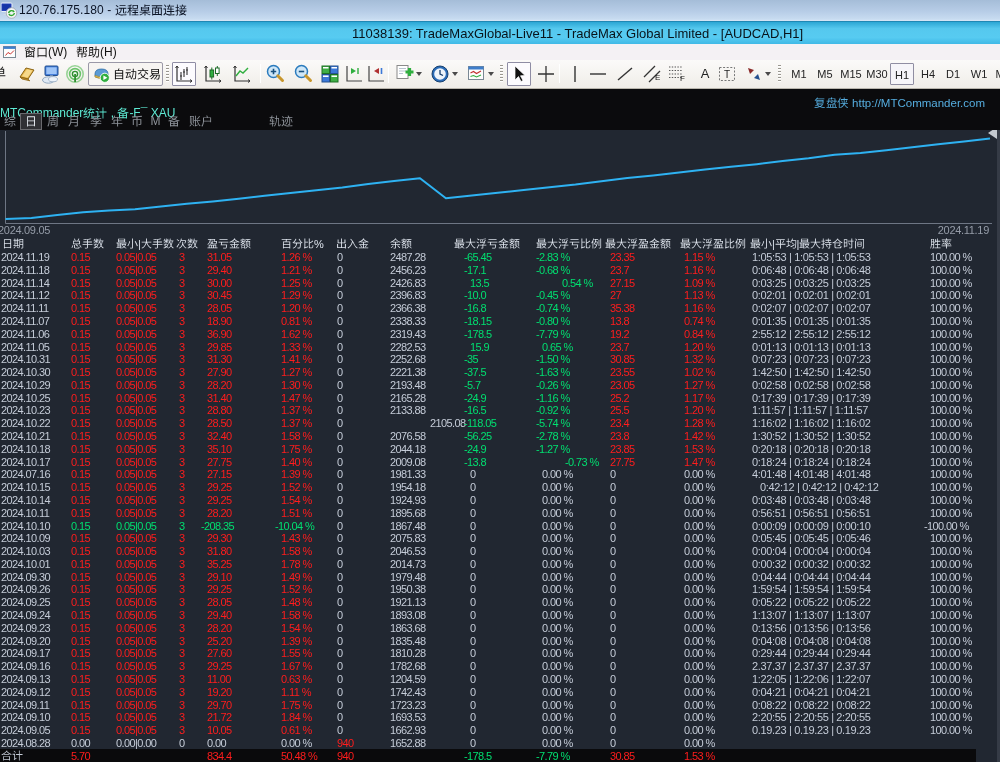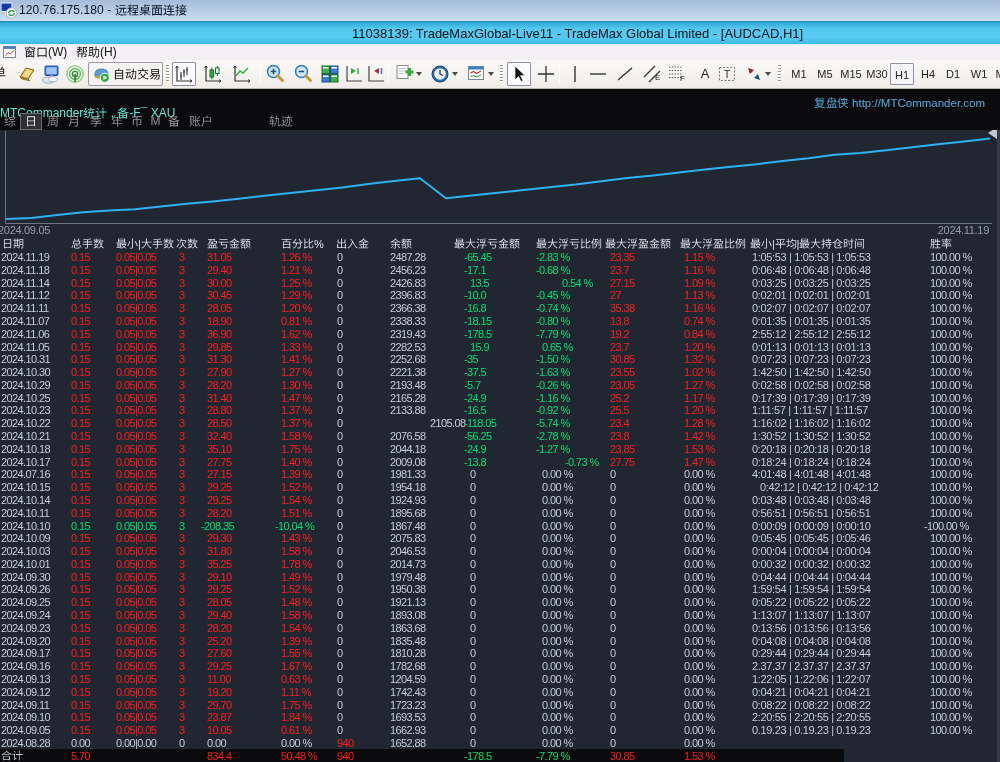--- a/index.html
+++ b/index.html
@@ -57,21 +57,21 @@
   #chart{left:0;top:41px;width:1000px;height:107px;background:#212731;}
   #chart svg{position:absolute;left:0;top:0;}
 
   
   #table{left:0;top:148px;width:1000px;height:525px;background:#212731;font-size:11px;}
   .cell{position:absolute;white-space:pre;line-height:12px;letter-spacing:-0.6px;}
   .hdr .cell{color:#dde3ec;letter-spacing:-0.3px;}
   .tr{position:absolute;left:0;width:1000px;height:13px;}
   .rd{color:#ff1d1d;} .gn{color:#00df70;} .wt{color:#c5ccd8;}
   .c12{letter-spacing:-0.35px;}
-  #total-row{position:absolute;left:0;top:512px;width:844px;height:13px;background:#0a0a0c;}
+  #total-row{position:absolute;left:0;top:512px;width:976px;height:13px;background:#0a0a0c;}
   #table-right-edge{left:997px;top:-18px;width:3px;height:543px;background:#353b46;}
 </style>
 </head>
 <body>
 
 <svg width="0" height="0" style="position:absolute">
     <defs>
 <g id="u4E8F" transform="translate(0,880) scale(10,-10)">
         <path d="M13 78V71H87V78ZM5 54V47H29C28 39 26 29 24 22H25L75 22C74 8 72 2 70 0C69 -1 67 -1 65 -1C62 -1 53 -1 45 -1C46 -3 47 -6 48 -8C55 -8 63 -8 67 -8C71 -8 74 -7 76 -5C80 -2 81 6 83 26C83 27 83 29 83 29H34C35 35 36 41 38 47H94V54Z"></path>
       </g>
@@ -1291,21 +1291,21 @@
             <span class="cell wt" style="left: 610px;">0</span>
             <span class="cell wt" style="left: 684px;">0.00 %</span>
             <span class="cell wt c12" style="left: 752px;">0:08:22 | 0:08:22 | 0:08:22</span>
             <span class="cell wt" style="left: 930px;">100.00 %</span>
           </div>
           <div class="tr" style="top: 474.288px;">
             <span class="cell wt" style="left: 1px;">2024.09.10</span>
             <span class="cell rd" style="left: 71px;">0.15</span>
             <span class="cell rd" style="left: 116px;">0.05|0.05</span>
             <span class="cell rd" style="left: 179px;">3</span>
-            <span class="cell rd" style="left: 207px;">23.87</span>
+            <span class="cell rd" style="left: 207px;">21.72</span>
             <span class="cell rd" style="left: 281px;">1.84 %</span>
             <span class="cell wt" style="left: 337px;">0</span>
             <span class="cell wt" style="left: 390px;">1693.53</span>
             <span class="cell wt" style="left: 470px;">0</span>
             <span class="cell wt" style="left: 542px;">0.00 %</span>
             <span class="cell wt" style="left: 610px;">0</span>
             <span class="cell wt" style="left: 684px;">0.00 %</span>
             <span class="cell wt c12" style="left: 752px;">2:20:55 | 2:20:55 | 2:20:55</span>
             <span class="cell wt" style="left: 930px;">100.00 %</span>
           </div>

